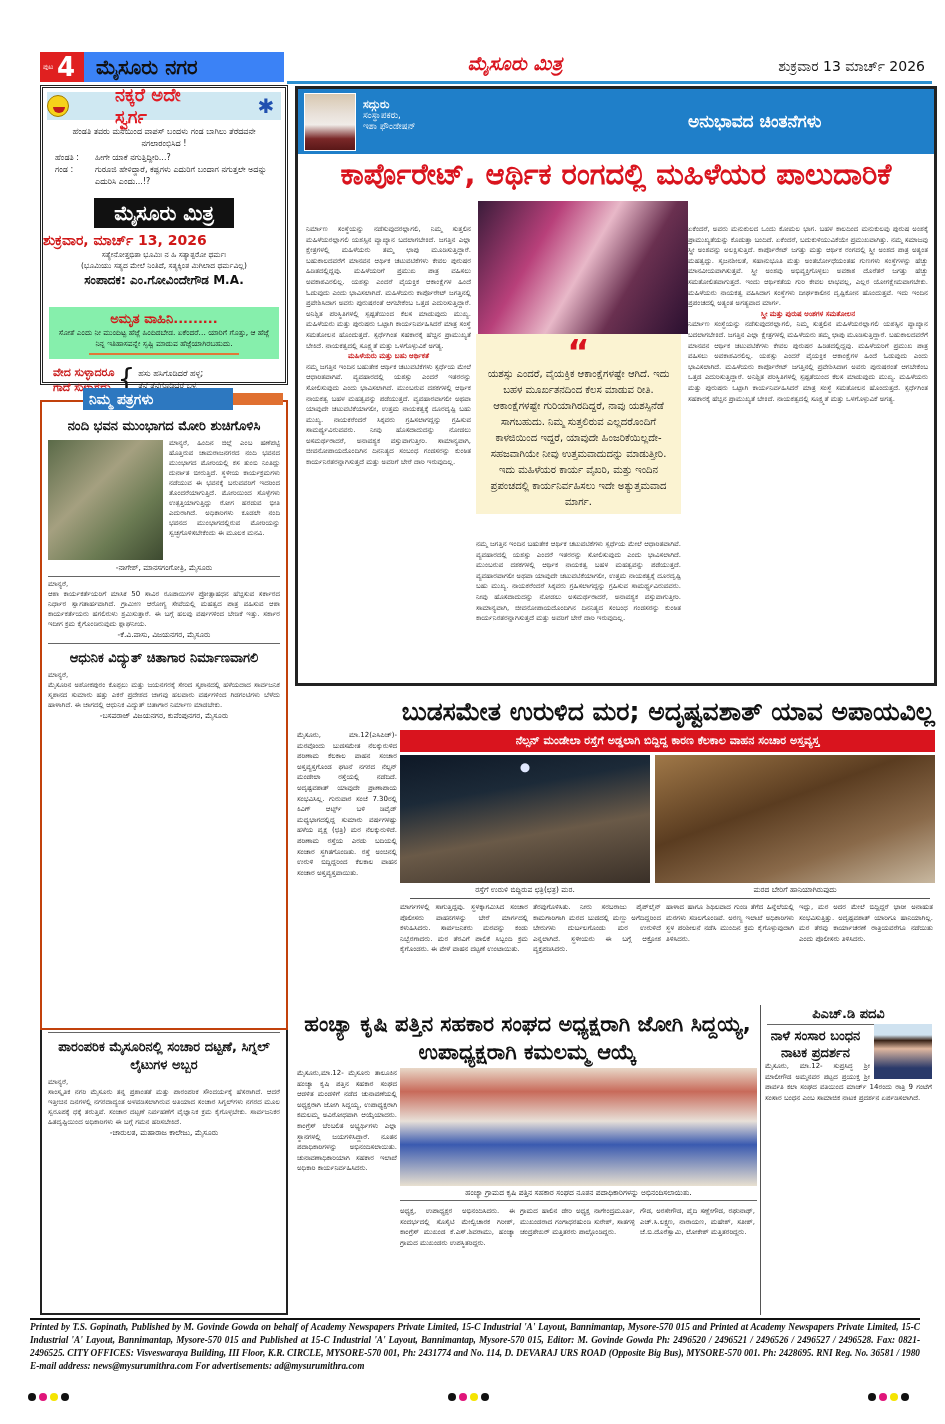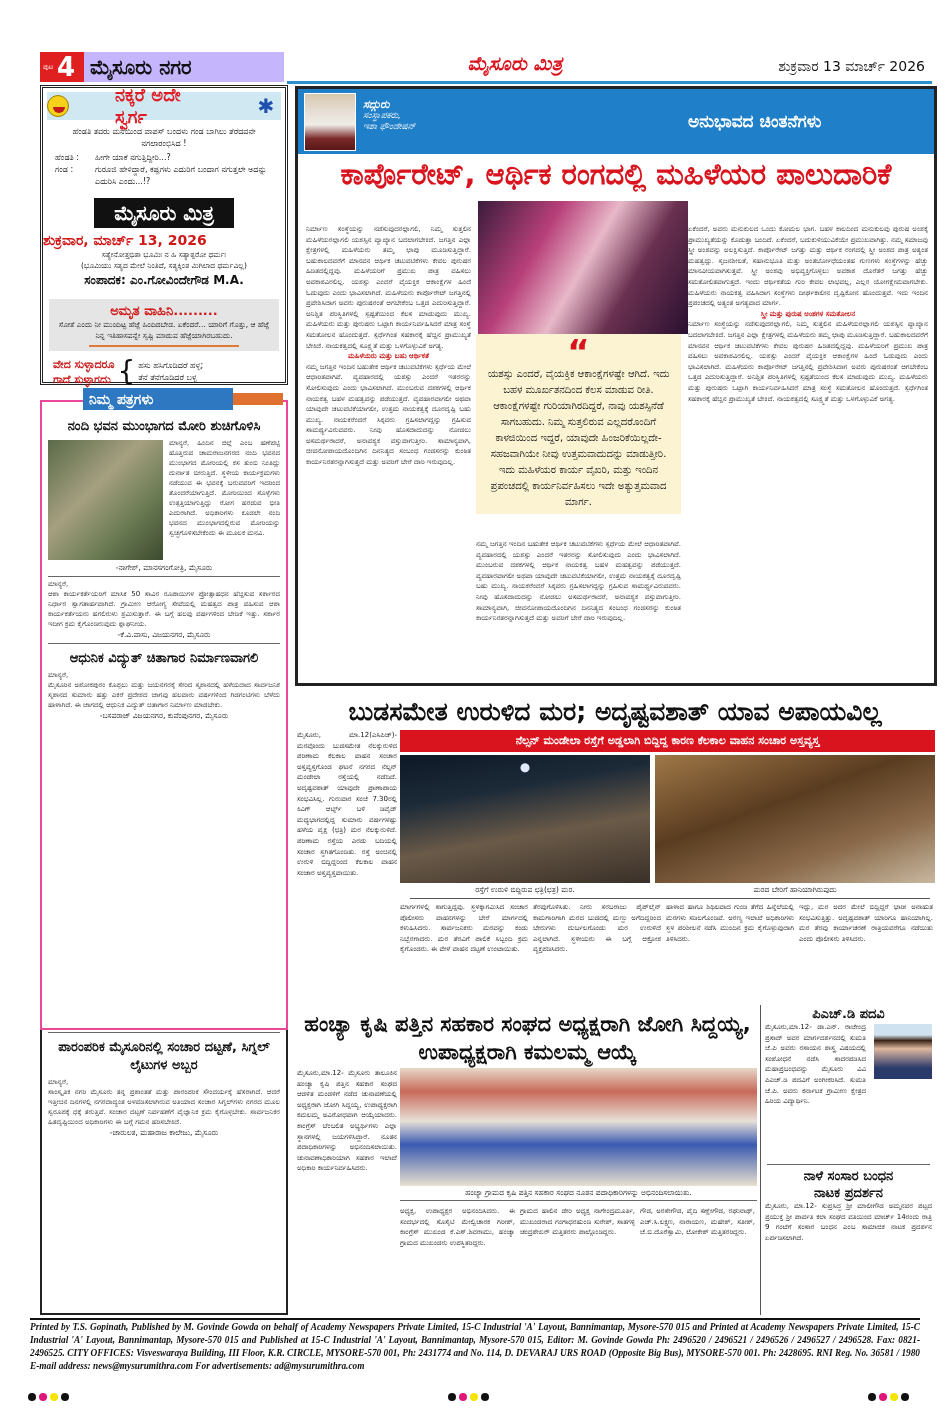--- a/index.html
+++ b/index.html
@@ -4,79 +4,79 @@
 <style>
   * { box-sizing: border-box; margin: 0; padding: 0; }
   html, body { width: 945px; height: 1424px; background: #ffffff; overflow: hidden; }
   body { font-family: "DejaVu Sans", sans-serif; color: #111; position: relative; }
   .abs { position: absolute; }
 
   
   #hdr-badge { left: 40px; top: 52px; width: 44px; height: 30px; background: #e02020; color: #fff; display:flex; align-items:center; }
   #hdr-badge .pg-lbl { font-size: 7px; margin-left: 3px; width: 12px; }
   #hdr-badge .pg-num { font-size: 26px; font-weight: bold; margin-left: 2px; }
-  #hdr-section { left: 84px; top: 52px; width: 200px; height: 30px; background: #c4b5fd; font-size: 20px; padding-left: 6px; line-height: 30px; font-weight: bold; color:#111; }
+  #hdr-section { left: 84px; top: 52px; width: 200px; height: 30px; background: #3b82f6; font-size: 20px; padding-left: 12px; line-height: 30px; font-weight: bold; color:#111; }
   #hdr-paper { left: 440px; top: 52px; width: 150px; font-size: 19px; font-weight: bold; color: #d9141e; font-style: italic; text-align:center; }
   #hdr-date { left: 740px; top: 58px; width: 185px; font-size: 14px; text-align: right; }
   #hdr-rule { left: 287px; top: 81px; width: 645px; height: 3px; background: #2b8fd0; }
 
   
   .lbox { border: 2px solid #222; left: 40px; width: 248px; }
   #box-top { top: 85px; height: 300px; border: 3px double #222; }
   #nakkare { margin: 4px; height: 28px; background: #cfe8f2; display:flex; align-items:center; justify-content:center; font-size: 18px; font-weight: bold; color: #e01c24; gap: 40px; }
   .icon-laugh { width: 24px; height: 22px; border-radius: 50%; background: #f6d21a; border: 1px solid #a07b00; display:inline-block; margin-right: 6px; position: relative; }
   .icon-laugh:after { content:""; position:absolute; left:5px; top:11px; width:12px; height:6px; background:#c01c1c; border-radius: 0 0 8px 8px; }
   .icon-man { width: 26px; height: 24px; display:inline-block; margin-left: 8px; font-size: 20px; color:#2050b0; line-height: 24px; }
   .joke { font-size: 8px; line-height: 12px; padding: 2px 12px; text-align: center; }
   .joke-row { font-size: 8px; line-height: 12px; padding: 0 12px; display:flex; }
   .joke-row .who { width: 40px; flex-shrink:0; }
   #mm-logo { margin: 10px auto 0; width: 140px; height: 30px; background: #111; color: #fff; font-size: 20px; font-weight: bold; text-align:center; line-height: 30px; }
   #lb-date { text-align:left; color:#d01818; font-weight:bold; font-size: 14px; margin-top: 4px; }
   .motto { text-align:center; font-size: 7.5px; line-height: 11px; }
   #editor { text-align:center; font-size: 12px; font-weight:bold; margin-top: 2px; }
-  #amrutha { margin: 12px 6px 0; background: #e5e5e5; padding: 4px 6px; text-align:center; }
+  #amrutha { margin: 20px 6px 0; background: #86efac; padding: 4px 6px; text-align:center; }
   #amrutha .t { color: #d01818; font-weight: bold; font-size: 13px; }
   #amrutha .b { font-size: 7.5px; line-height: 11px; }
   #amrutha-rule { margin: 4px auto 0; width: 150px; height: 2px; background: #e07838; }
   #proverb { display:flex; align-items:center; padding: 6px 10px; }
   #proverb .l { color:#c81818; font-weight:bold; font-size: 11px; line-height: 15px; }
   #proverb .br { font-size: 28px; line-height: 28px; margin: 0 3px; }
   #proverb .r { font-size: 8px; line-height: 12px; }
 
   #letters-banner { left: 83px; top: 388px; width: 150px; height: 22px; background: #2d78c0; color: #fff; font-size: 14px; font-weight: bold; padding-left: 6px; line-height: 22px; }
   #letters-bar { left: 233px; top: 393px; width: 50px; height: 12px; background: #e07030; }
-  #letters-box { left: 40px; top: 400px; width: 248px; height: 630px; border: 2px solid #ec4899; }
+  #letters-box { left: 40px; top: 400px; width: 248px; height: 630px; border: 2px solid #c2410c; }
   .lt-title { font-size: 13px; font-weight: bold; text-align: center; line-height: 18px; padding: 3px 4px; }
   .lt-body { font-size: 7px; line-height: 10px; padding: 0 6px; color:#222; text-align: justify; }
   .lt-sig { font-size: 7.5px; text-align: center; padding: 0 8px; line-height: 12px; }
   .divider { height: 1px; background: #666; margin: 2px 6px; }
   #drain-photo { float:left; width: 115px; height: 120px; margin: 2px 6px 2px 6px; background: linear-gradient(135deg,#5a6a48,#a5a080 40%,#6a7a52 70%,#3d4a30); }
 
   #traffic-box { left: 40px; top: 1030px; width: 248px; height: 285px; border: 2px solid #222; border-top: none; }
 
   
   #sg-box { left: 295px; top: 86px; width: 642px; height: 600px; border: 3px solid #222; }
   #sg-head { position:absolute; left:0; top:0; width: 636px; height: 65px; background: #1f7fc9; }
   #sg-photo { position:absolute; left: 6px; top: 4px; width: 52px; height: 58px; background: linear-gradient(180deg,#d8c8b0 0%, #e8e0d8 35%, #f0ece8 55%, #7a2828 80%, #5a1818 100%); border:1px solid #fff; }
-  #sg-name { position:absolute; left: 65px; top: 10px; color:#fff; font-size: 9px; line-height: 11px; font-style: italic; }
+  #sg-name { position:absolute; left: 65px; top: 10px; color:#fff; font-size: 9px; line-height: 11px; }
   #sg-name .n { font-size: 11px; font-weight:bold; }
   #sg-col { position:absolute; left: 390px; top: 22px; color:#fff; font-size: 17px; font-weight:bold; }
   #sg-headline { position:absolute; left: 0; top: 68px; width: 636px; text-align:center; color: #d9141e; font-size: 29px; font-weight: bold; }
   .sg-text { position:absolute; font-size: 7px; line-height: 10.6px; color:#222; text-align: justify; overflow:hidden;margin-top:20px; }
   #sg-c1 { left: 8px; top: 115px; width: 165px; height: 470px; }
   #sg-c2 { left: 178px; top: 250px; width: 205px; height: 340px; }
   #sg-c3 { left: 390px; top: 115px; width: 240px; height: 470px; }
   #sg-img { position:absolute; left: 180px; top: 112px; width: 210px; height: 133px; background: linear-gradient(120deg,#3a1c3a 0%, #b8407a 30%, #e8b8c8 50%, #6a3050 70%, #2a1030 100%); }
   #sg-quote { position:absolute; left: 178px; top: 245px; width: 205px; height: 180px; background: #fbf3d2; padding: 4px 6px; text-align:center; }
   #sg-quote .q { color:#d9141e; font-size: 34px; font-weight:bold; line-height: 28px; }
   #sg-quote .qt { font-size: 10px; line-height: 16px; }
   .sub-red { color:#c81818; font-weight:bold; text-align:center; }
 
   
-  #tree-headline { left: 295px; top: 695px; width: 640px; font-size: 25px; font-weight: bold; text-align:center; line-height: 34px; }
+  #tree-headline { left: 295px; top: 695px; width: 640px; font-size: 25px; font-weight: bold; text-align:right; line-height: 34px; }
   #tree-sub { left: 400px; top: 730px; width: 535px; height: 22px; background: #d9141e; color:#fff; font-size: 11px; font-weight:bold; text-align:center; line-height: 22px; }
   #tree-text { left: 297px; top: 730px; width: 100px; height: 272px; font-size: 7px; line-height: 10.6px; text-align: justify; overflow:hidden; }
   #tree-img1 { left: 400px; top: 755px; width: 250px; height: 128px; background: radial-gradient(circle at 50% 10%, #e0e8ff 0 4px, transparent 5px), linear-gradient(170deg,#0e1826 0%,#1c2a38 30%,#6a5a48 60%,#3a3028 100%); }
   #tree-img2 { left: 655px; top: 755px; width: 280px; height: 128px; background: linear-gradient(160deg,#a07848 0%, #5a3c20 40%, #8a6a4a 70%, #c8b8a0 100%); }
   .cap { font-size: 7.5px; text-align:center; }
   #tree-rule { left: 410px; top: 898px; width: 520px; height: 1px; background:#555; }
   .tcol { font-size: 7px; line-height: 10.6px; text-align: justify; overflow:hidden; top: 902px; height: 100px; }
 
   
   #coop-headline { left: 295px; top: 1010px; width: 465px; font-size: 21px; font-weight: bold; text-align:center; line-height: 28px; }
@@ -228,21 +228,20 @@
 <div id="coop-img" class="abs"></div>
 <div id="coop-cap" class="abs cap">ಹಂಚ್ಯಾ ಗ್ರಾಮದ ಕೃಷಿ ಪತ್ತಿನ ಸಹಕಾರ ಸಂಘದ ನೂತನ ಪದಾಧಿಕಾರಿಗಳನ್ನು ಅಭಿನಂದಿಸಲಾಯಿತು.</div>
 <div id="coop-rule" class="abs"></div>
 <div class="abs ccol" style="left:400px;width:115px">ಅಧ್ಯಕ್ಷ, ಉಪಾಧ್ಯಕ್ಷರ ಅಭಿನಂದಿಸಿದರು. ಈ ಸಂದರ್ಭದಲ್ಲಿ ಸೊಸೈಟಿ ಮೇಲ್ವಿಚಾರಕ ಗಿರೀಶ್, ಕಾಂಗ್ರೆಸ್ ಮುಖಂಡ ಕೆ.ಎಸ್.ಶಿವರಾಮು, ಹಂಚ್ಯಾ ಗ್ರಾಮದ ಮುಖಂಡರು ಉಪಸ್ಥಿತರಿದ್ದರು.</div>
 <div class="abs ccol" style="left:520px;width:115px">ಗ್ರಾಮದ ಹಾಲಿನ ಡೇರಿ ಅಧ್ಯಕ್ಷ ನಾಗೇಂದ್ರಮೂರ್ತಿ, ಮುಖಂಡರಾದ ಗಂಗಾಧರಹುಂಡಿ ಸುರೇಶ್, ಸಾತಗಳ್ಳಿ ಚಂದ್ರಶೇಖರ್ ಮತ್ತಿತರರು ಪಾಲ್ಗೊಂಡಿದ್ದರು.</div>
 <div class="abs ccol" style="left:640px;width:115px">ಗೌಡ, ಅರಸೇಗೌಡ, ವೈದಿ ಸಣ್ಣೇಗೌಡ, ರಘುನಾಥ್, ಎಚ್.ಸಿ.ಲಕ್ಷ್ಮಣ, ನಾರಾಯಣ, ಮಹೇಶ್, ಸತೀಶ್, ಜೆ.ಬಿ.ದೊರೆಸ್ವಾಮಿ, ಲೋಕೇಶ್ ಮತ್ತಿತರರಿದ್ದರು.</div>
 
 <div id="side-col" class="abs">
   <div class="side-title">ಪಿಎಚ್.ಡಿ ಪದವಿ</div>
   <div id="phd-photo"></div>
-  <div class="side-text" style="height:140px;overflow:hidden">ಮೈಸೂರು,ಮಾ.12- ಡಾ.ಎನ್. ರಾಜೇಂದ್ರ ಪ್ರಸಾದ್ ಅವರ ಮಾರ್ಗದರ್ಶನದಲ್ಲಿ ಸುಮತಿ ಜೆ.ಪಿ ಅವರು ರಸಾಯನ ಶಾಸ್ತ್ರ ವಿಷಯದಲ್ಲಿ ಸಂಶೋಧನೆ ನಡೆಸಿ ಸಾದರಪಡಿಸಿದ ಮಹಾಪ್ರಬಂಧವನ್ನು ಮೈಸೂರು ವಿವಿ ಪಿಎಚ್.ಡಿ ಪದವಿಗೆ ಅಂಗೀಕರಿಸಿದೆ. ಸುಮತಿ ಜೆ.ಪಿ. ಅವರು ಕರ್ನಾಟಕ ಗ್ರಾಮೀಣ ಕ್ಷೇತ್ರದ ಹಿರಿಯ ವಿದ್ಯಾರ್ಥಿನಿ.</div>
   <div class="divider"></div>
   <div class="side-title">ನಾಳೆ ಸಂಸಾರ ಬಂಧನ</div>
   <div class="side-title">ನಾಟಕ ಪ್ರದರ್ಶನ</div>
   <div class="side-text">ಮೈಸೂರು, ಮಾ.12- ಸುಪ್ರಸಿದ್ಧ ಶ್ರೀ ಮಾಲೀಗೌಡ ಅಮ್ಮನವರ ಪಟ್ಟದ ಪ್ರಯುಕ್ತ ಶ್ರೀ ಪಾರ್ವತಿ ಕಲಾ ಸಂಘದ ವತಿಯಿಂದ ಮಾರ್ಚ್ 14ರಂದು ರಾತ್ರಿ 9 ಗಂಟೆಗೆ ಸಂಸಾರ ಬಂಧನ ಎಂಬ ಸಾಮಾಜಿಕ ನಾಟಕ ಪ್ರದರ್ಶನ ಏರ್ಪಡಿಸಲಾಗಿದೆ.</div>
 </div>
 
 <div id="foot-rule" class="abs"></div>
 <div id="imprint" class="abs">Printed by T.S. Gopinath, Published by M. Govinde Gowda on behalf of Academy Newspapers Private Limited, 15-C Industrial 'A' Layout, Bannimantap, Mysore-570 015 and Printed at Academy Newspapers Private Limited, 15-C Industrial 'A' Layout, Bannimantap, Mysore-570 015 and Published at 15-C Industrial 'A' Layout, Bannimantap, Mysore-570 015, Editor: M. Govinde Gowda Ph: 2496520 / 2496521 / 2496526 / 2496527 / 2496528. Fax: 0821-2496525. CITY OFFICES: Visveswaraya Building, III Floor, K.R. CIRCLE, MYSORE-570 001, Ph: 2431774 and No. 114, D. DEVARAJ URS ROAD (Opposite Big Bus), MYSORE-570 001. Ph: 2428695. RNI Reg. No. 36581 / 1980 E-mail address: news@mysurumithra.com For advertisements: ad@mysurumithra.com</div>
 
 <div class="abs reg" style="left:28px">

